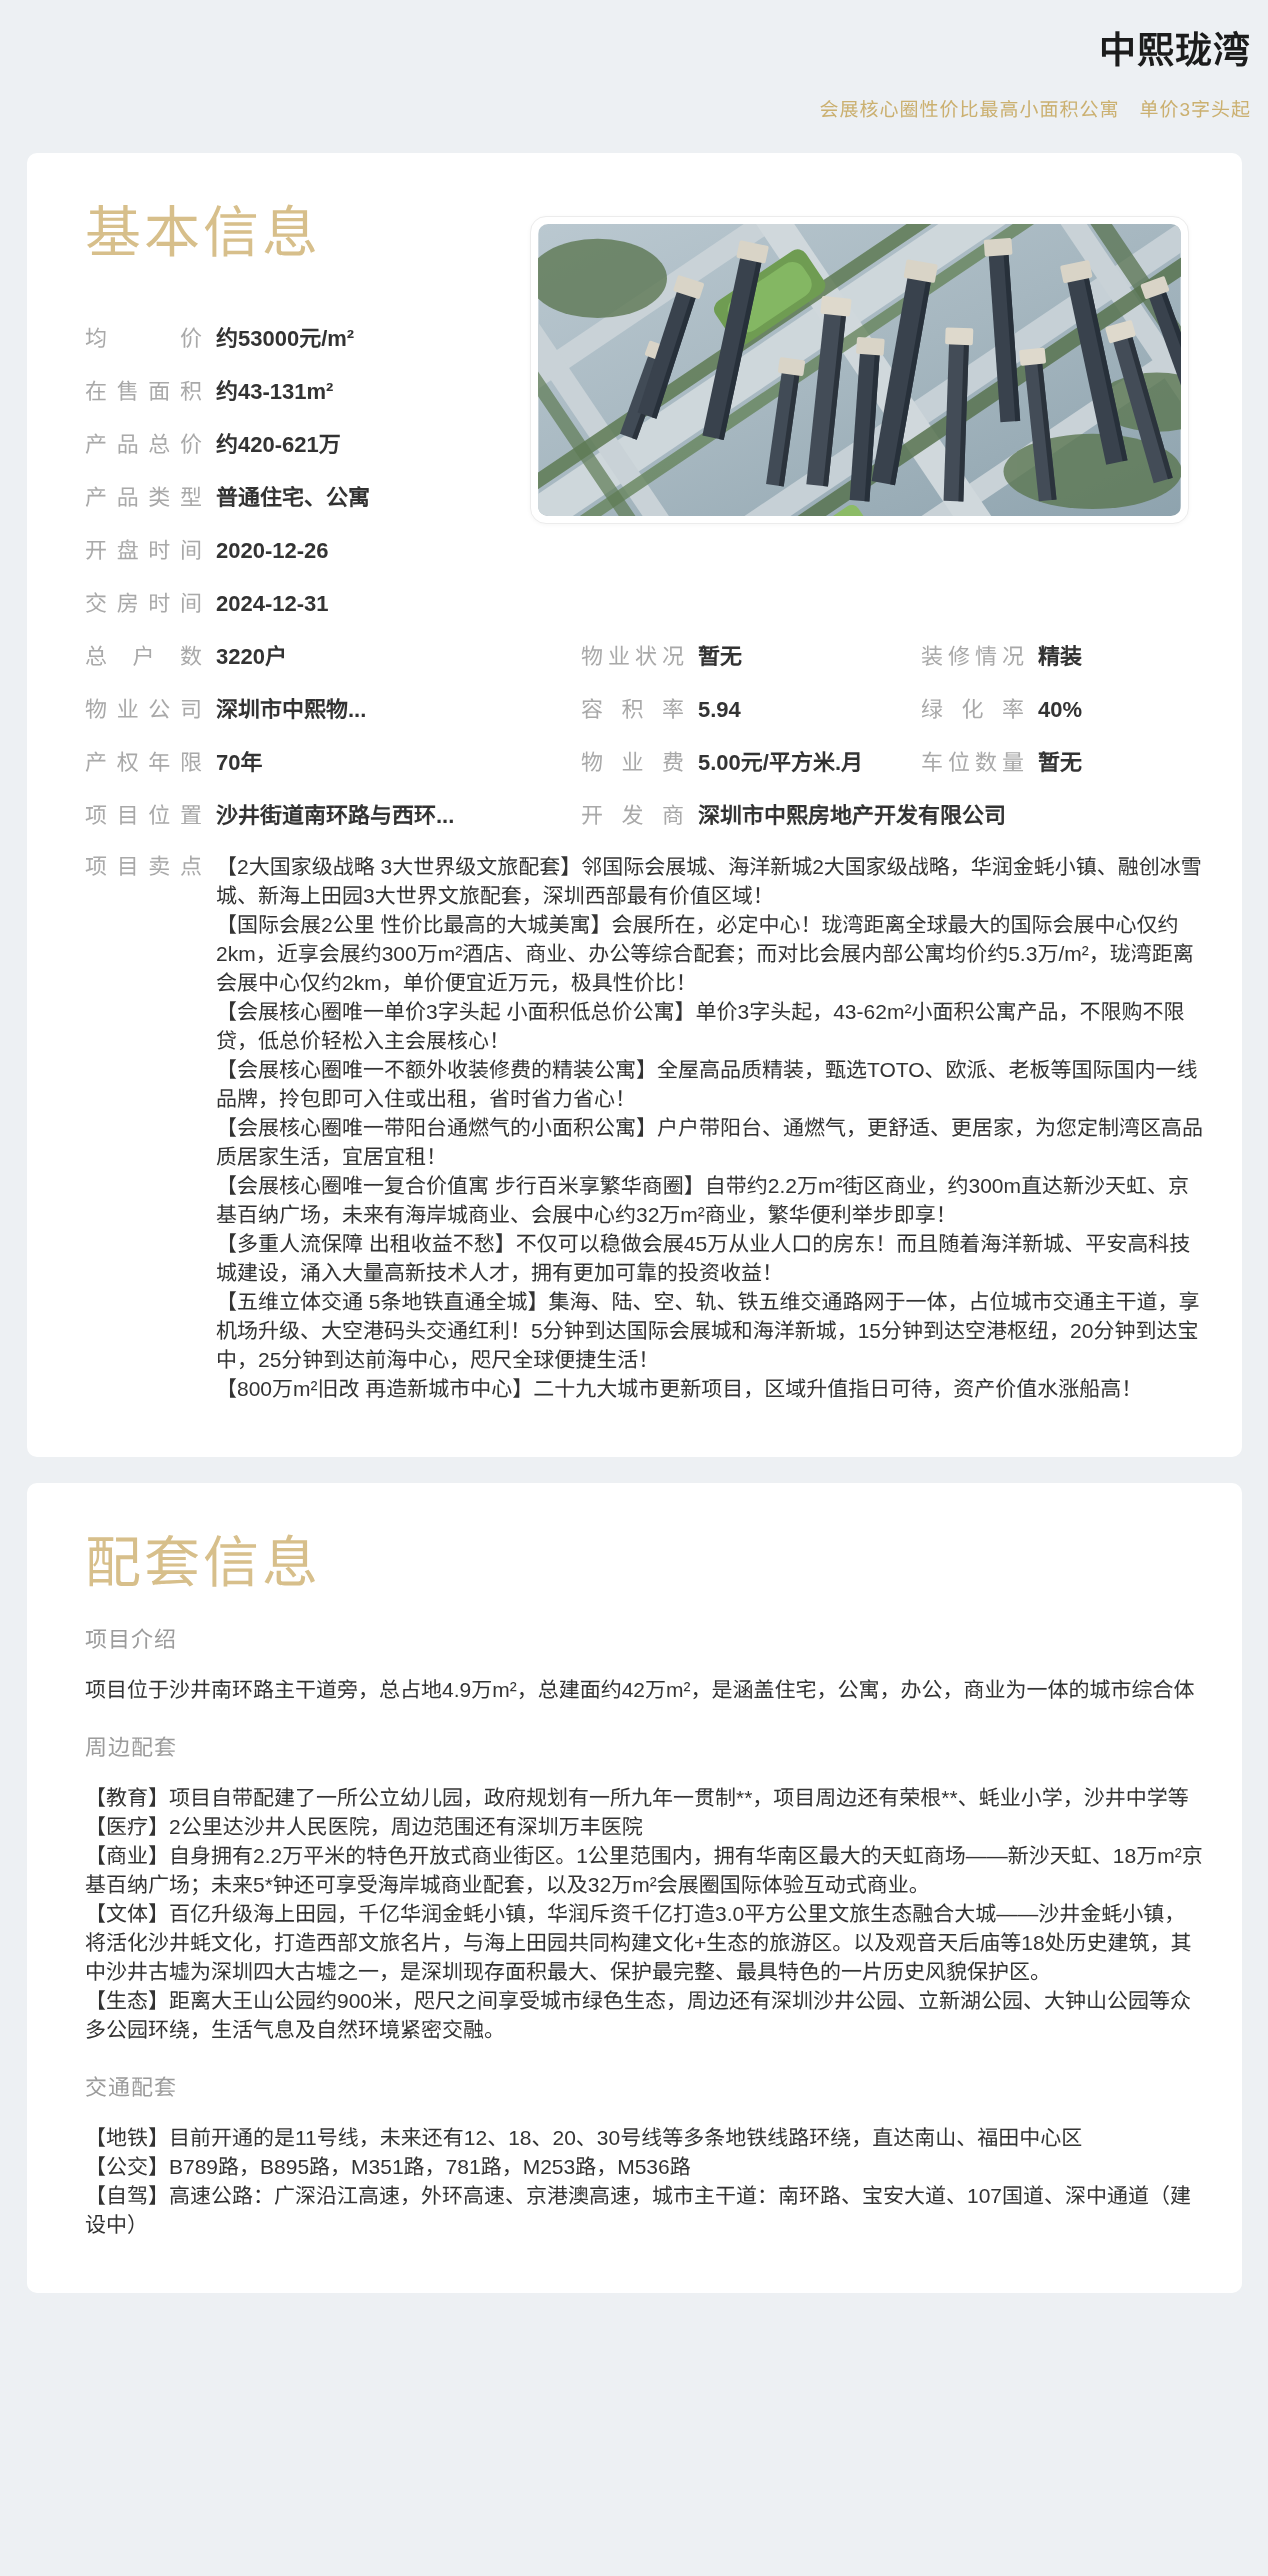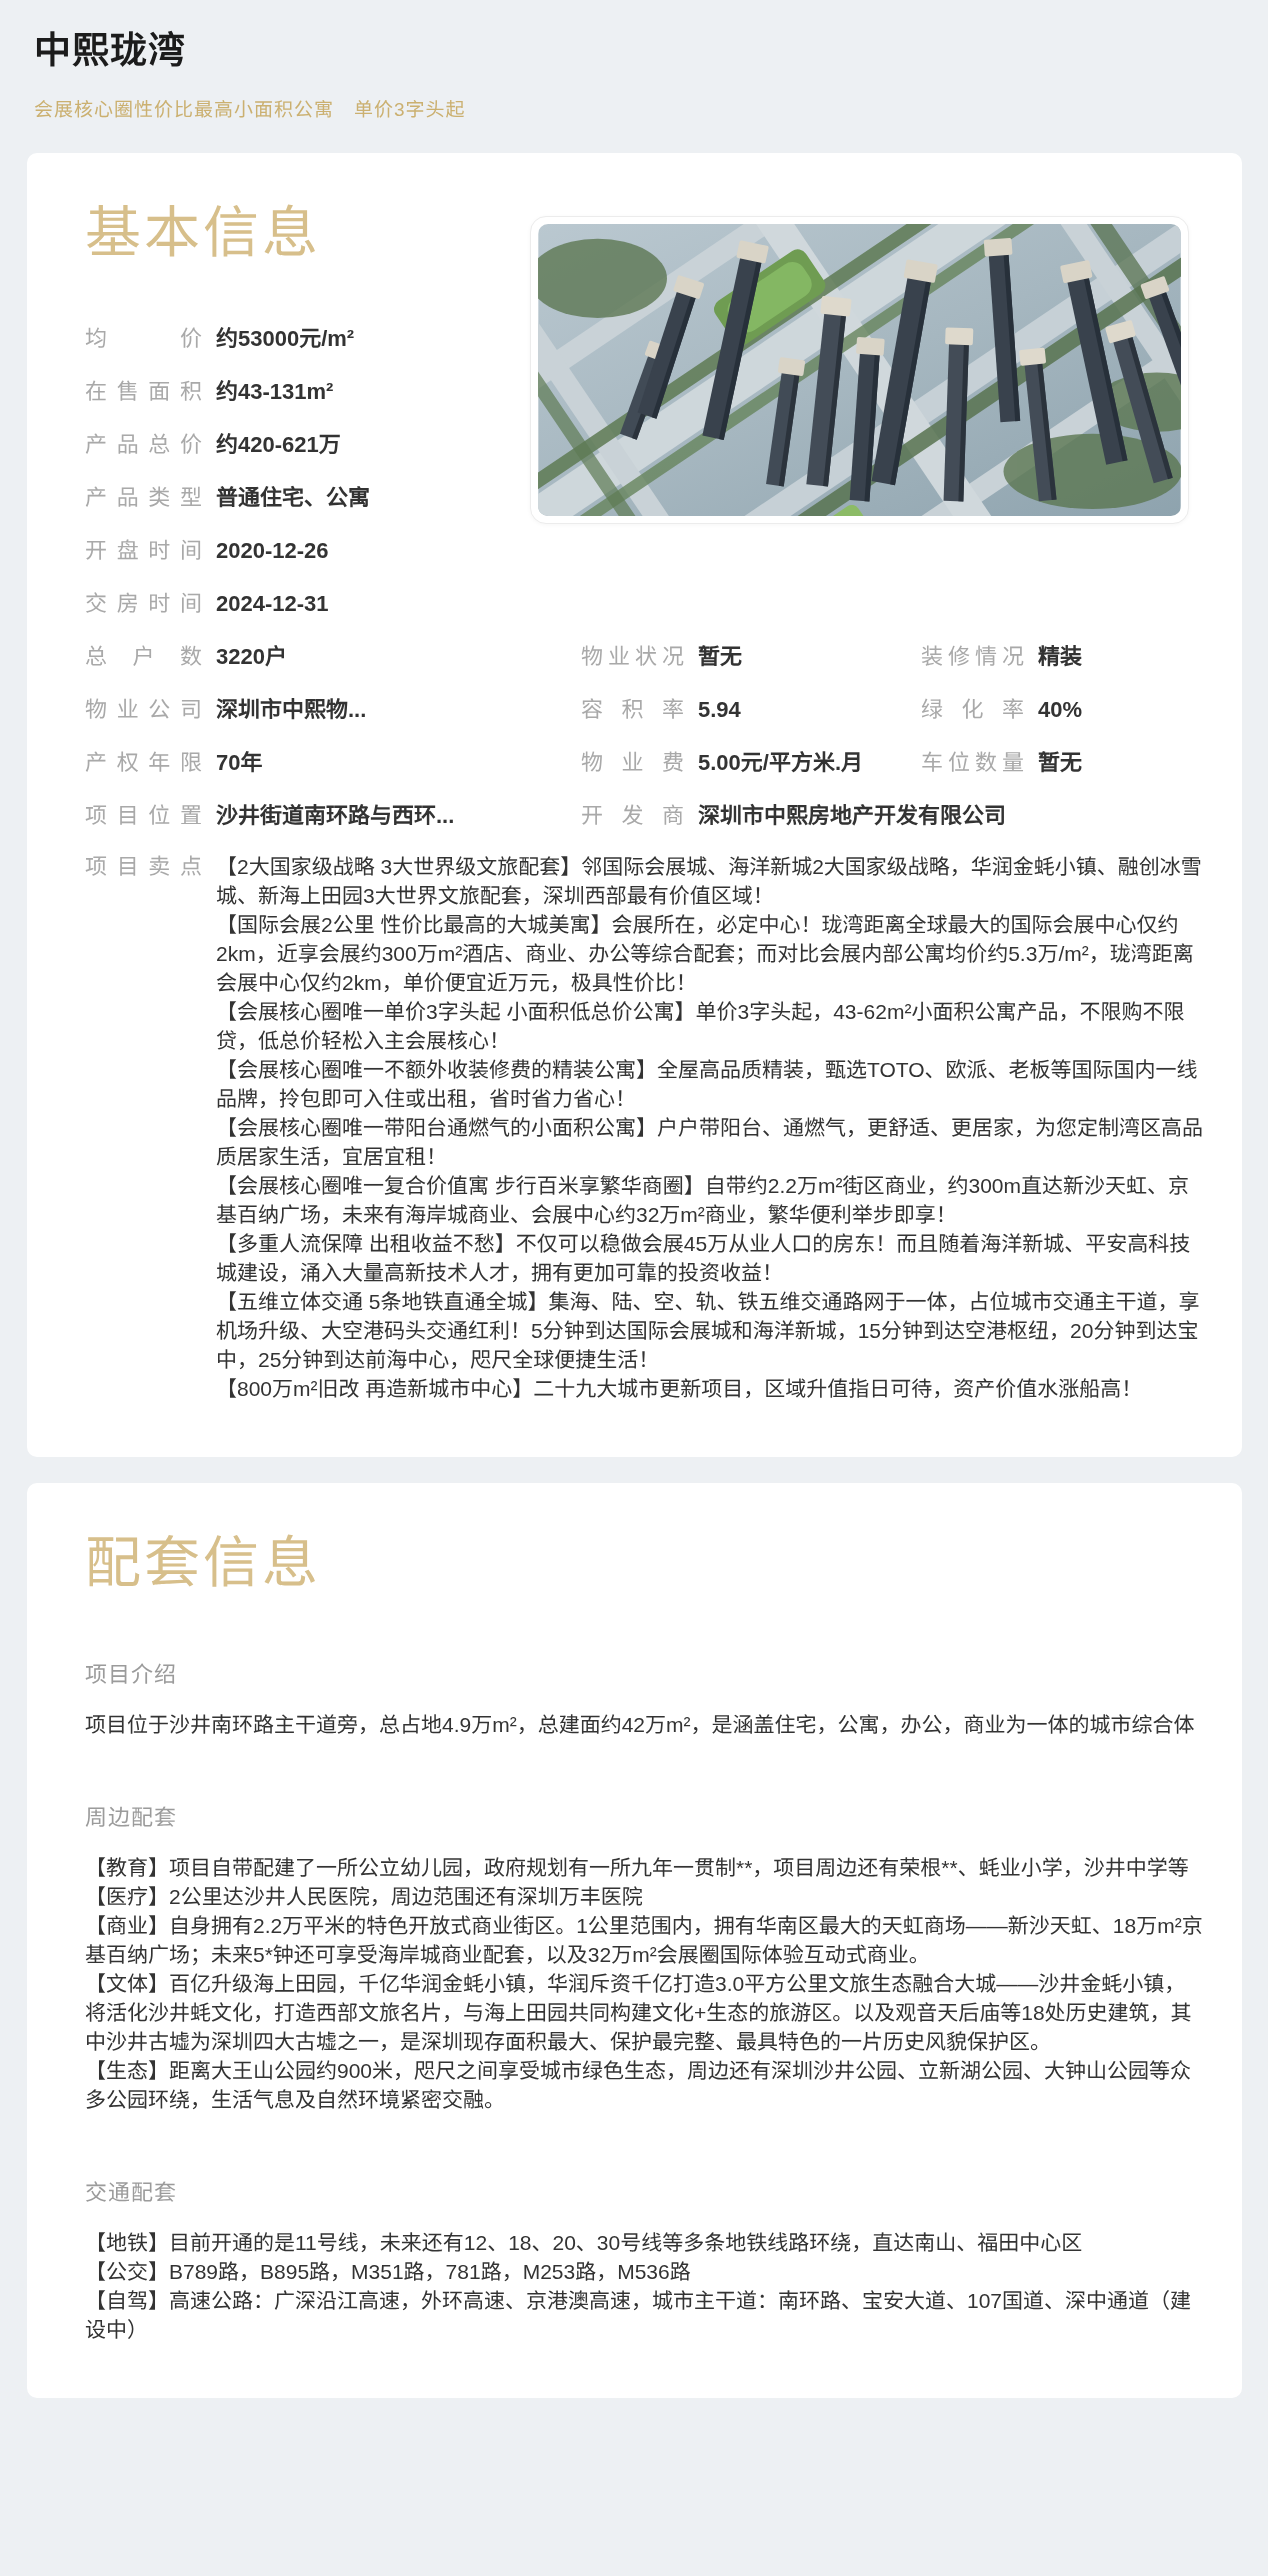--- a/index.html
+++ b/index.html
@@ -5,21 +5,21 @@
   html,body{margin:0;padding:0;}
   body{
     width:1269px;
     background:#edf0f3;
     font-family:"Liberation Sans","DejaVu Sans",sans-serif;
     color:#333;
   }
   .page{padding:14px 0 24px;}
 
   
-  .hdr{padding:0 34px;}
+  .hdr{padding:0 18px;text-align:right;}
   .hdr h1{
     margin:6px 0 20px;
     font-size:37px;
     font-weight:700;
     color:#1c1c1c;
     letter-spacing:1px;
   }
   .hdr .subtitle{
     font-size:19px;
     color:#cbb070;
@@ -84,21 +84,21 @@
   
   .selling{display:flex;margin-top:2px;}
   .selling .lbl{font-size:22px;line-height:30px;}
   .selling-text{font-size:21px;line-height:29px;color:#333;}
   .selling-text p{margin:0;}
 
   
   .sub-title{
     font-size:22px;
     color:#9b9b9b;
-    margin:60px 0 22px;
+    margin:25px 0 22px;
     letter-spacing:1px;
   }
   .para{font-size:21px;line-height:29px;color:#333;margin:0;}
 </style>
 </head>
 <body>
 
 <div class="page">
 
   <div class="hdr">

